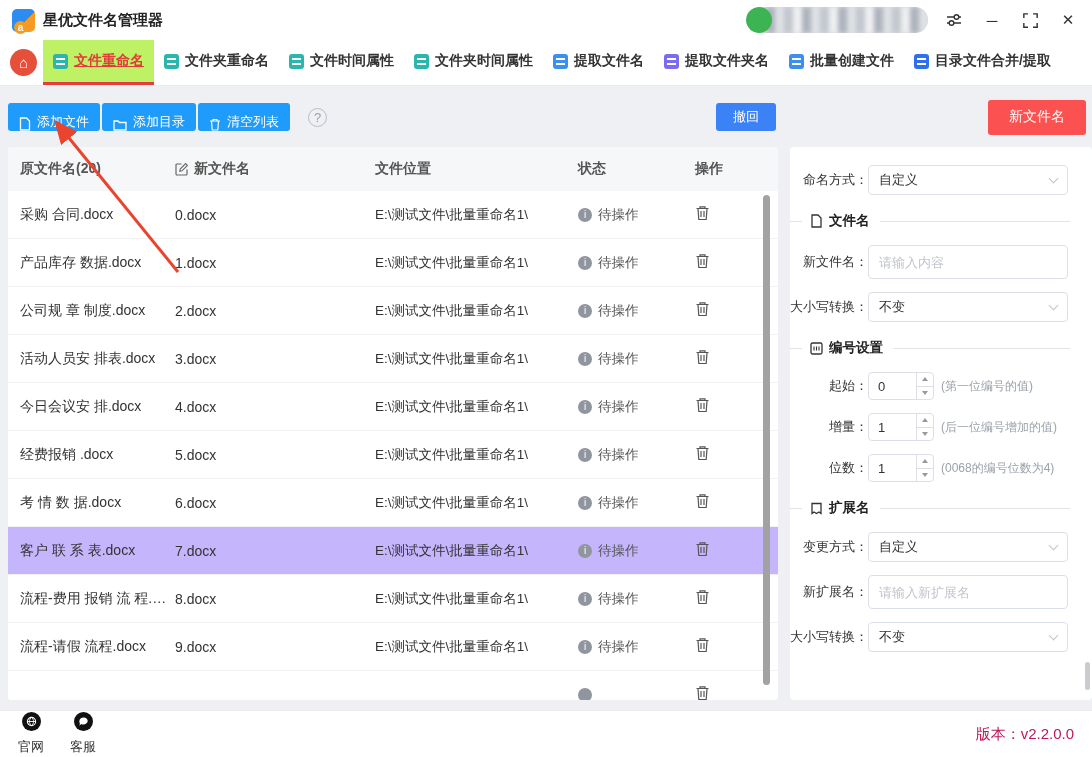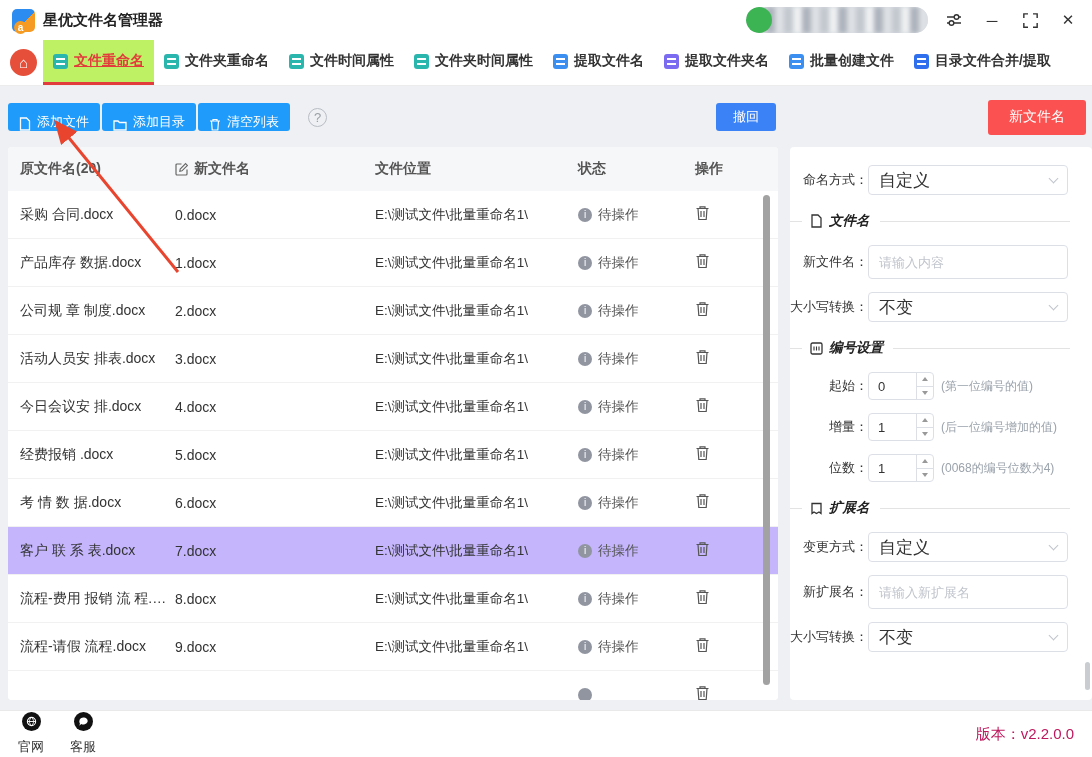--- a/index.html
+++ b/index.html
@@ -49,25 +49,25 @@
   .c-path { font-size:13.5px; }
   .c-status { display:flex; align-items:center; font-size:13.5px; color:#555; }
   .info-ic { width:14px; height:14px; border-radius:50%; background:#9095a0; color:#fff; font-size:10px; display:inline-flex; align-items:center; justify-content:center; margin-right:6px; flex-shrink:0; }
   .trash { display:inline-flex; }
   .table-scrollbar { position:absolute; right:8px; top:48px; width:7px; height:490px; background:#a2a2a2; border-radius:4px; }
 
   
   .panel { position:absolute; left:790px; top:147px; width:302px; height:553px; background:#fff; border-radius:4px; padding:18px 22px 0 0; overflow:hidden; }
   .form-row { display:flex; align-items:center; margin-bottom:13px; }
   .form-label { width:78px; text-align:right; font-size:13px; color:#333; flex-shrink:0; }
-  .select { width:200px; height:30px; border:1px solid #dcdfe6; border-radius:4px; display:flex; align-items:center; justify-content:space-between; padding:0 10px; font-size:17px; color:#333; background:#fff; }
+  .select { width:200px; height:30px; border:1px solid #dcdfe6; border-radius:4px; display:flex; align-items:center; justify-content:space-between; padding:0 10px; font-size:13px; color:#333; background:#fff; }
   .chev { width:7px; height:7px; border-right:1.4px solid #c0c4cc; border-bottom:1.4px solid #c0c4cc; transform:rotate(45deg); margin-top:-3px; }
   .text-input { width:200px; height:34px; border:1px solid #dcdfe6; border-radius:4px; padding:0 10px; font-size:13px; color:#333; outline:none; font-family:inherit; }
   .text-input::placeholder { color:#c0c4cc; }
-  .section { display:flex; align-items:center; margin:17px 0 15px;font-style:italic; }
+  .section { display:flex; align-items:center; margin:17px 0 15px; }
   .sec-line-l { width:12px; height:1px; background:#e3e3e3; }
   .sec-icon { margin:0 6px 0 8px; display:inline-flex; }
   .sec-title { font-size:13.5px; font-weight:bold; color:#222; }
   .sec-line-r { flex:1; height:1px; background:#e3e3e3; margin-left:10px; }
   .spin { width:66px; height:28px; border:1px solid #dcdfe6; border-radius:4px; display:flex; overflow:hidden; flex-shrink:0; }
   .spin-val { flex:1; display:flex; align-items:center; padding-left:9px; font-size:13px; color:#333; }
   .spin-btns { width:17px; border-left:1px solid #dcdfe6; display:flex; flex-direction:column; }
   .spin-up, .spin-dn { flex:1; display:flex; align-items:center; justify-content:center; }
   .spin-up { border-bottom:1px solid #dcdfe6; }
   .arr-up { width:0; height:0; border-left:3px solid transparent; border-right:3px solid transparent; border-bottom:4px solid #999; }

